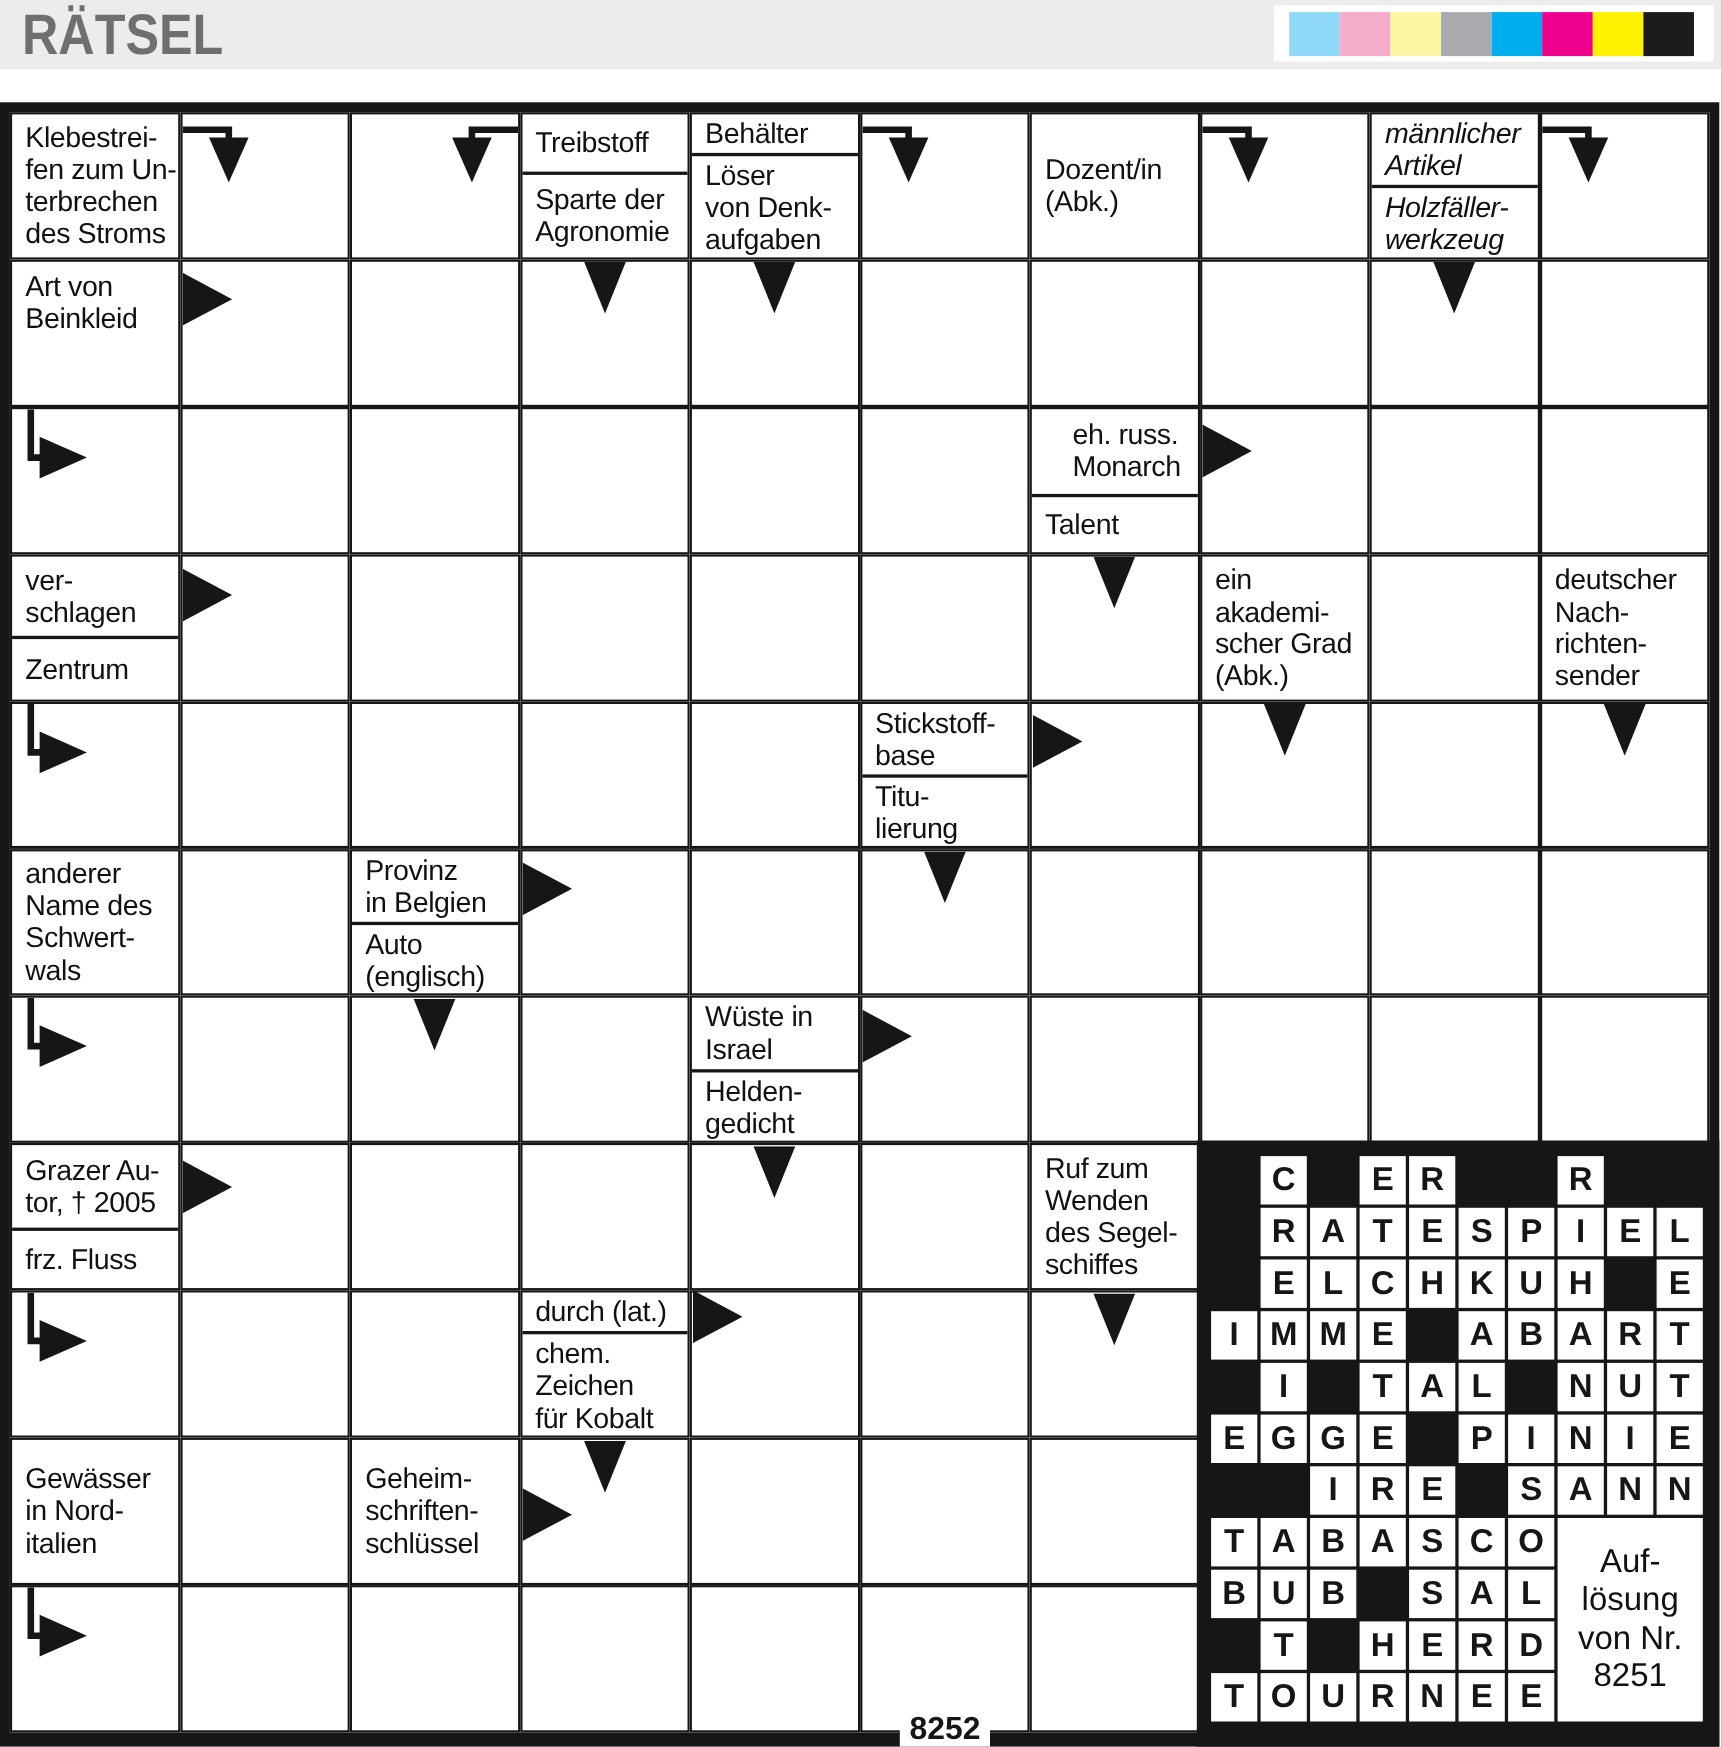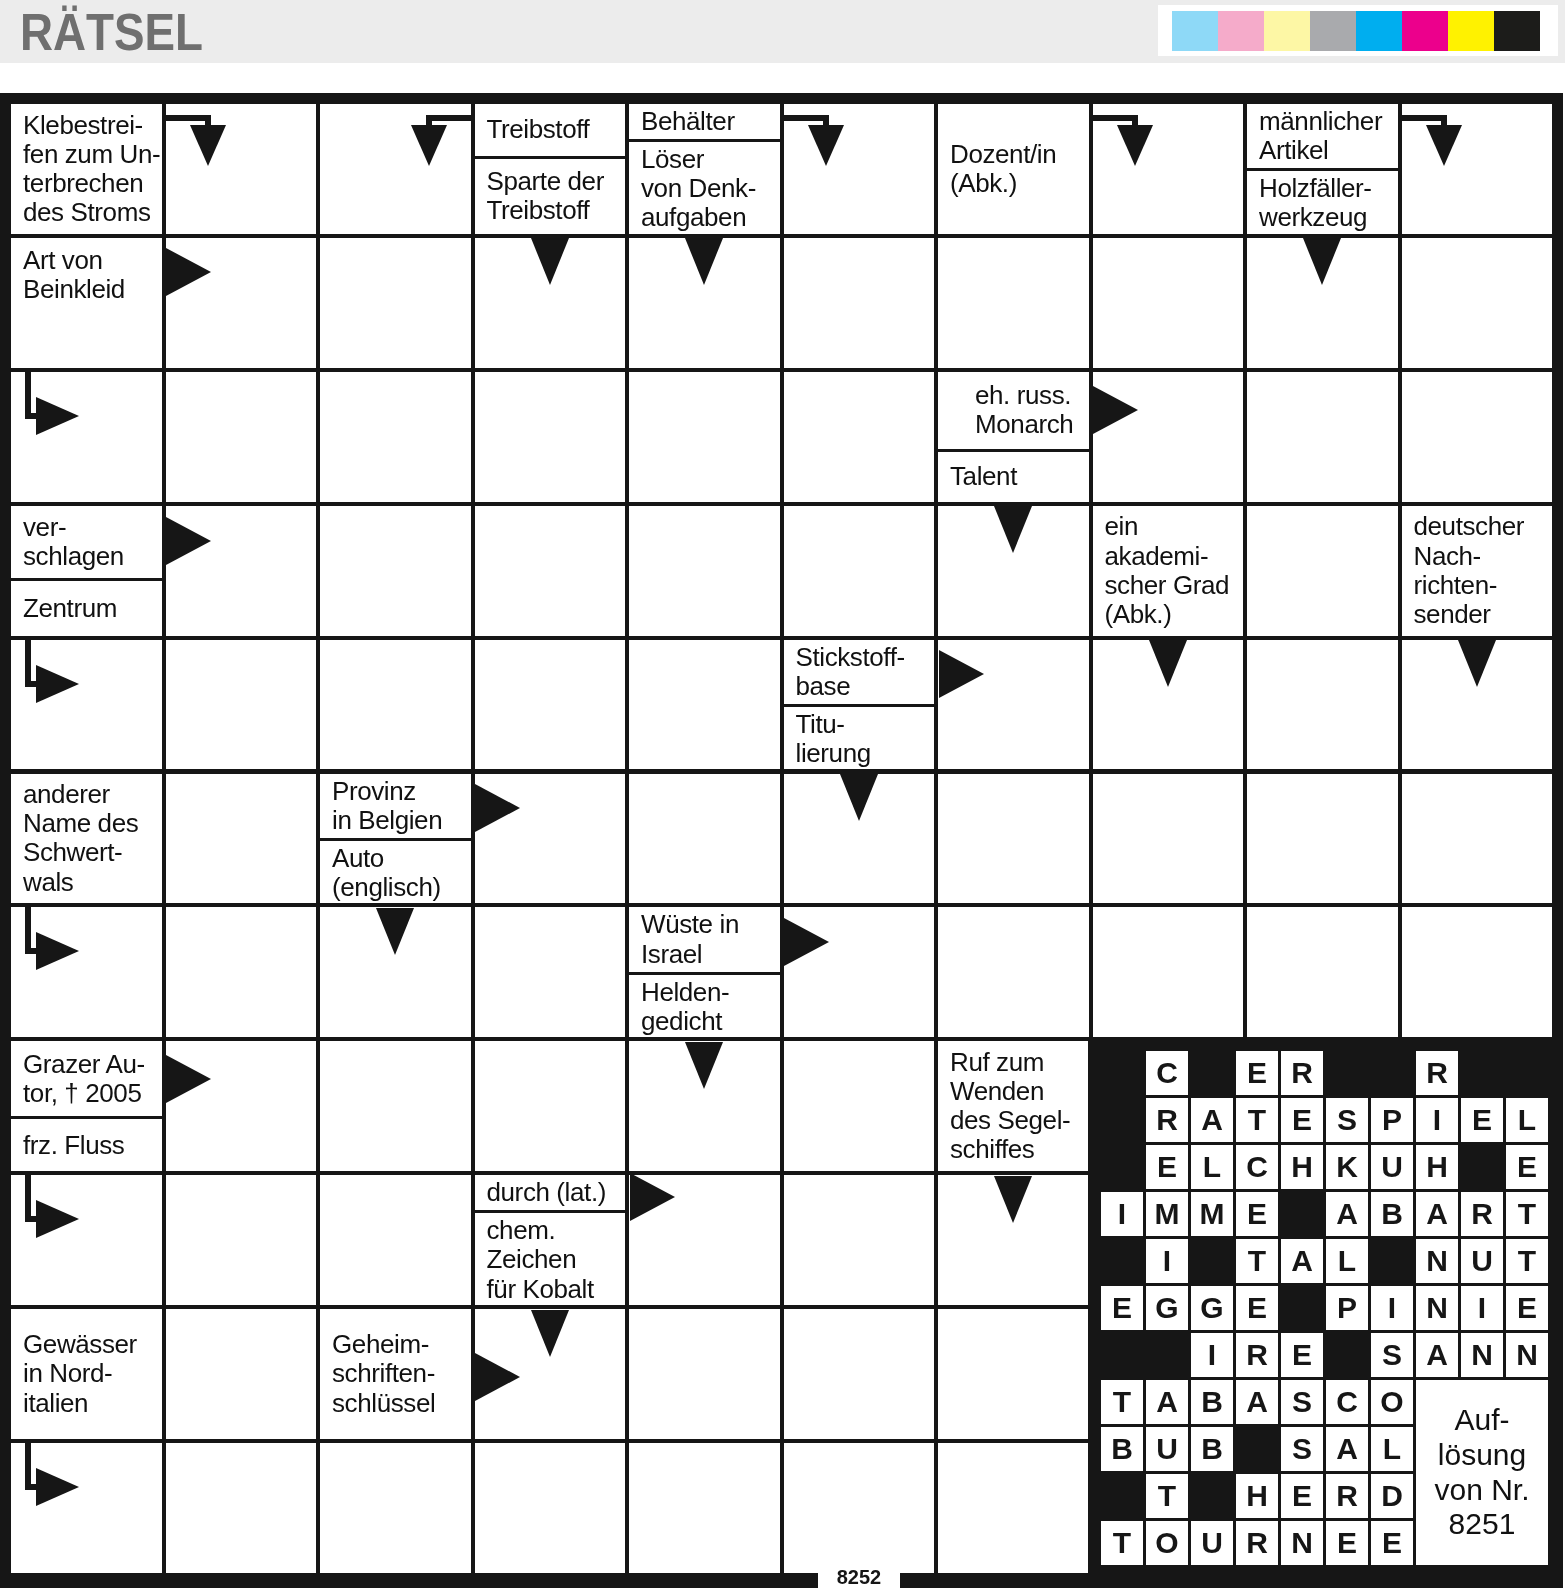--- a/index.html
+++ b/index.html
@@ -32,21 +32,21 @@
   .sol-cell{position:absolute;width:42px;height:44px;background:#fff;z-index:3;
             display:flex;align-items:center;justify-content:center;
             font-size:30px;font-weight:bold;color:#161616;}
   .sol-note{position:absolute;background:#fff;z-index:3;display:flex;align-items:center;
             justify-content:center;text-align:center;white-space:pre-line;
             font-size:30px;line-height:1.16;color:#111;}
 
   
   .chip{position:absolute;left:818px;top:1462px;width:82px;height:33px;background:#fff;z-index:4;
         display:flex;align-items:flex-end;justify-content:center;
-        font-size:20px;font-weight:bold;color:#161616;line-height:1;padding-bottom:1px;
+        font-size:29px;font-weight:bold;color:#161616;line-height:1;padding-bottom:1px;
         box-sizing:border-box;}
 </style>
 </head>
 <body>
 
 <div class="hdr">
   <div class="hdr-title">RÄTSEL</div>
   <div class="colorstrip" id="colorbar">
       <div class="swatch" style="background: rgb(142, 217, 247);"></div>
       <div class="swatch" style="background: rgb(245, 171, 202);"></div>
@@ -65,35 +65,35 @@
       <div class="sec" style="flex: 1 1 0px;">Klebestrei-
 fen zum Un-
 terbrechen
 des Stroms</div>
     </div>
     <div class="cell" style="left: 163.5px; top: 9px; width: 154.5px; height: 133.9px;"></div>
     <div class="cell" style="left: 318px; top: 9px; width: 154.5px; height: 133.9px;"></div>
     <div class="cell" style="left: 472.5px; top: 9px; width: 154.5px; height: 133.9px;">
       <div class="sec" style="flex: 0.4 1 0px;">Treibstoff</div>
       <div class="sec split" style="flex: 0.6 1 0px;">Sparte der
-Treibstoff</div>
+Agronomie</div>
     </div>
     <div class="cell" style="left: 627px; top: 9px; width: 154.5px; height: 133.9px;">
       <div class="sec" style="flex: 0.3 1 0px;">Behälter</div>
       <div class="sec split" style="flex: 0.7 1 0px;">Löser
 von Denk-
 aufgaben</div>
     </div>
     <div class="cell" style="left: 781.5px; top: 9px; width: 154.5px; height: 133.9px;"></div>
     <div class="cell" style="left: 936px; top: 9px; width: 154.5px; height: 133.9px;">
       <div class="sec" style="flex: 1 1 0px;">Dozent/in
 (Abk.)</div>
     </div>
     <div class="cell" style="left: 1090.5px; top: 9px; width: 154.5px; height: 133.9px;"></div>
-    <div class="cell" style="left: 1245px; top: 9px; width: 154.5px; height: 133.9px;">
+    <div class="cell" style="left: 1245px; top: 9px; width: 154.5px; height: 133.9px; font-style: italic;">
       <div class="sec" style="flex: 0.52 1 0px;">männlicher
 Artikel</div>
       <div class="sec split" style="flex: 0.48 1 0px;">Holzfäller-
 werkzeug</div>
     </div>
     <div class="cell" style="left: 1399.5px; top: 9px; width: 154.5px; height: 133.9px;"></div>
     <div class="cell" style="left: 9px; top: 142.9px; width: 154.5px; height: 133.9px;">
       <div class="sec" style="flex: 0.55 1 0px;">Art von
 Beinkleid</div>
     </div>

